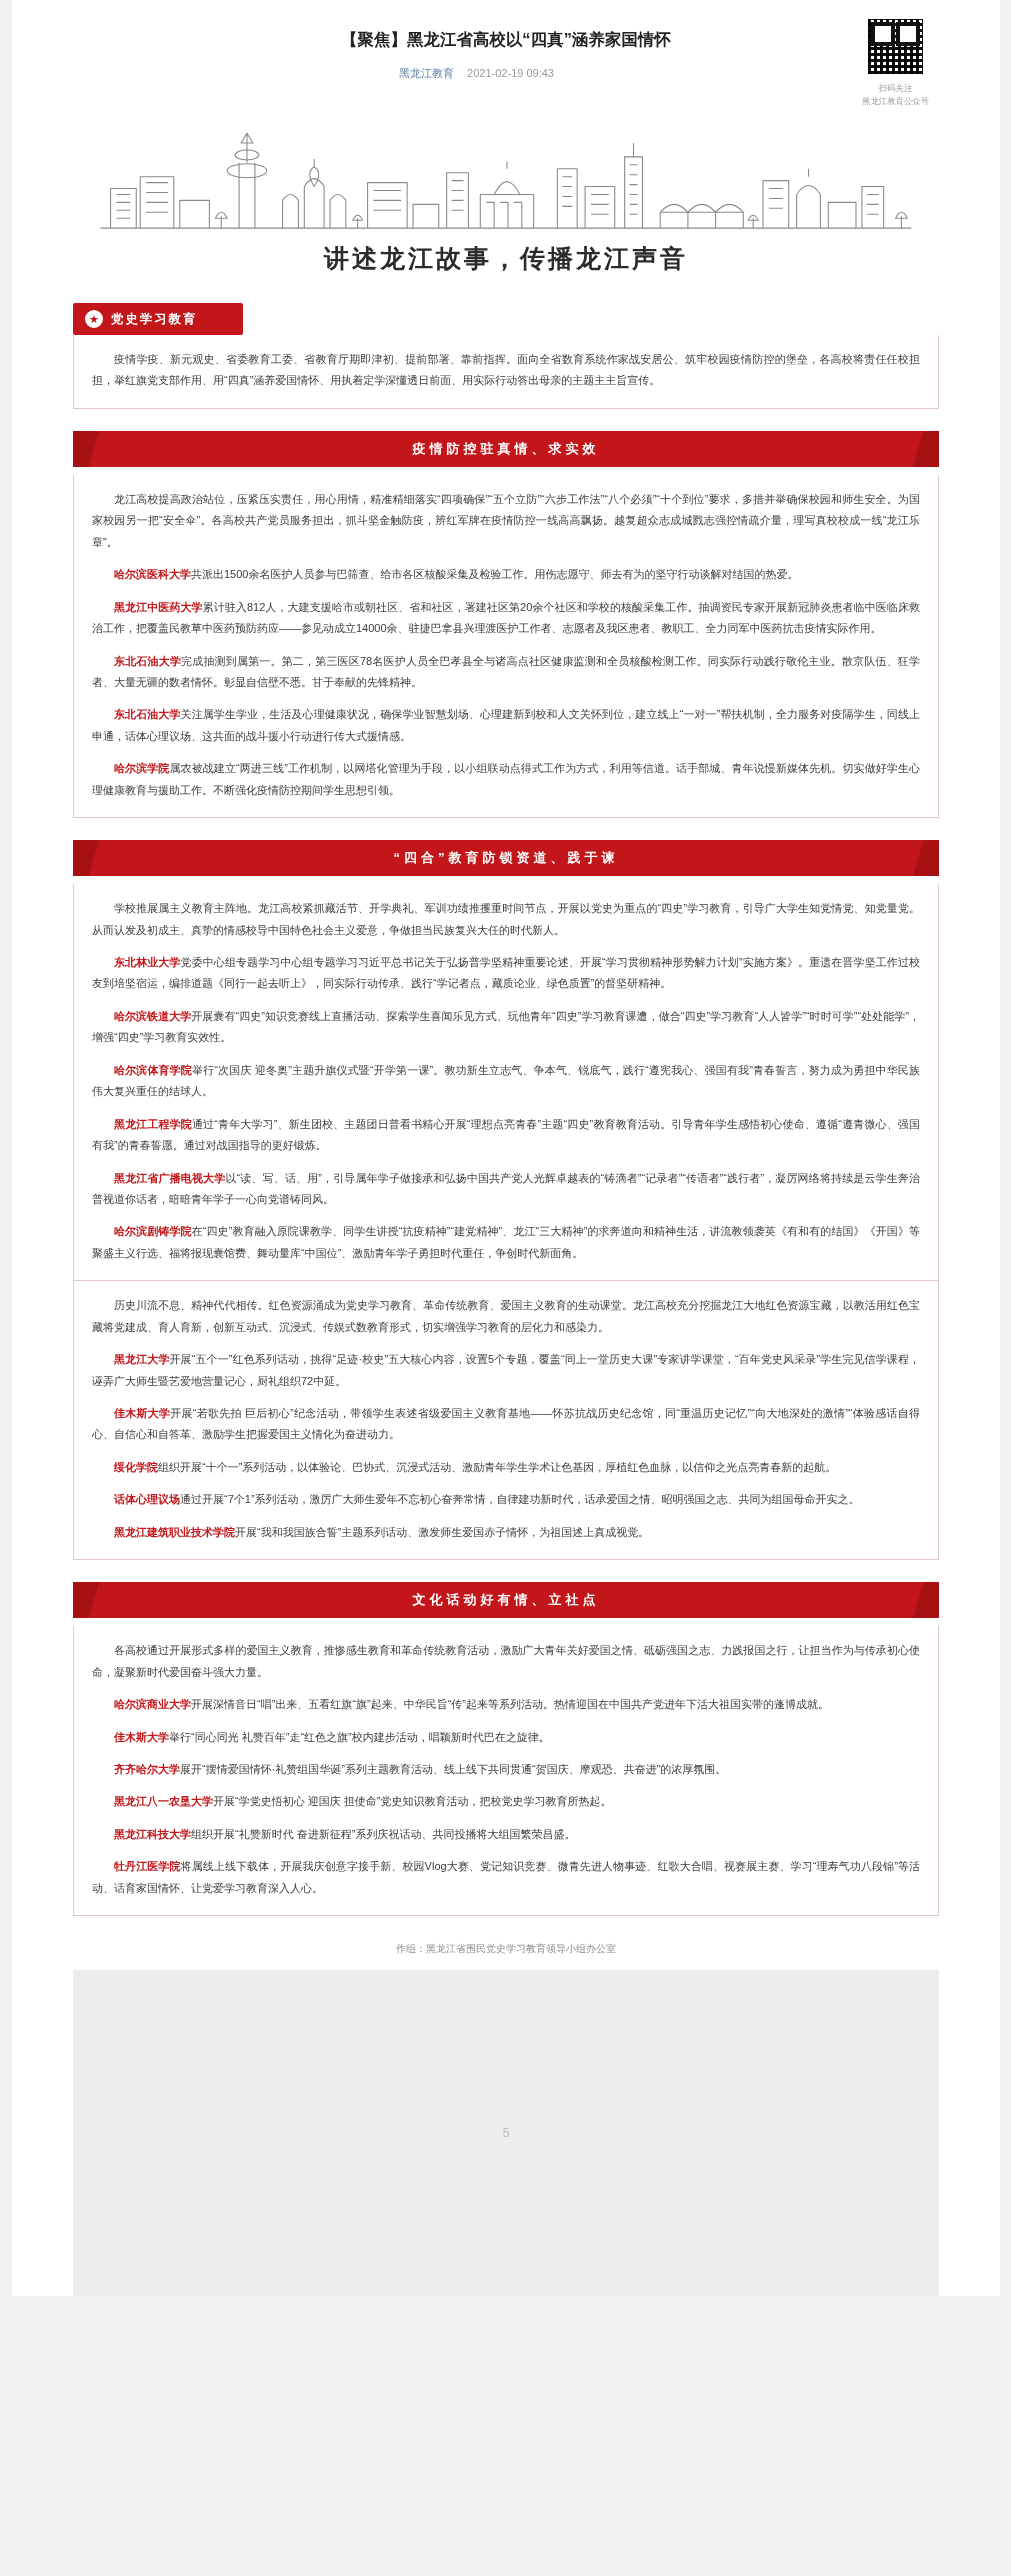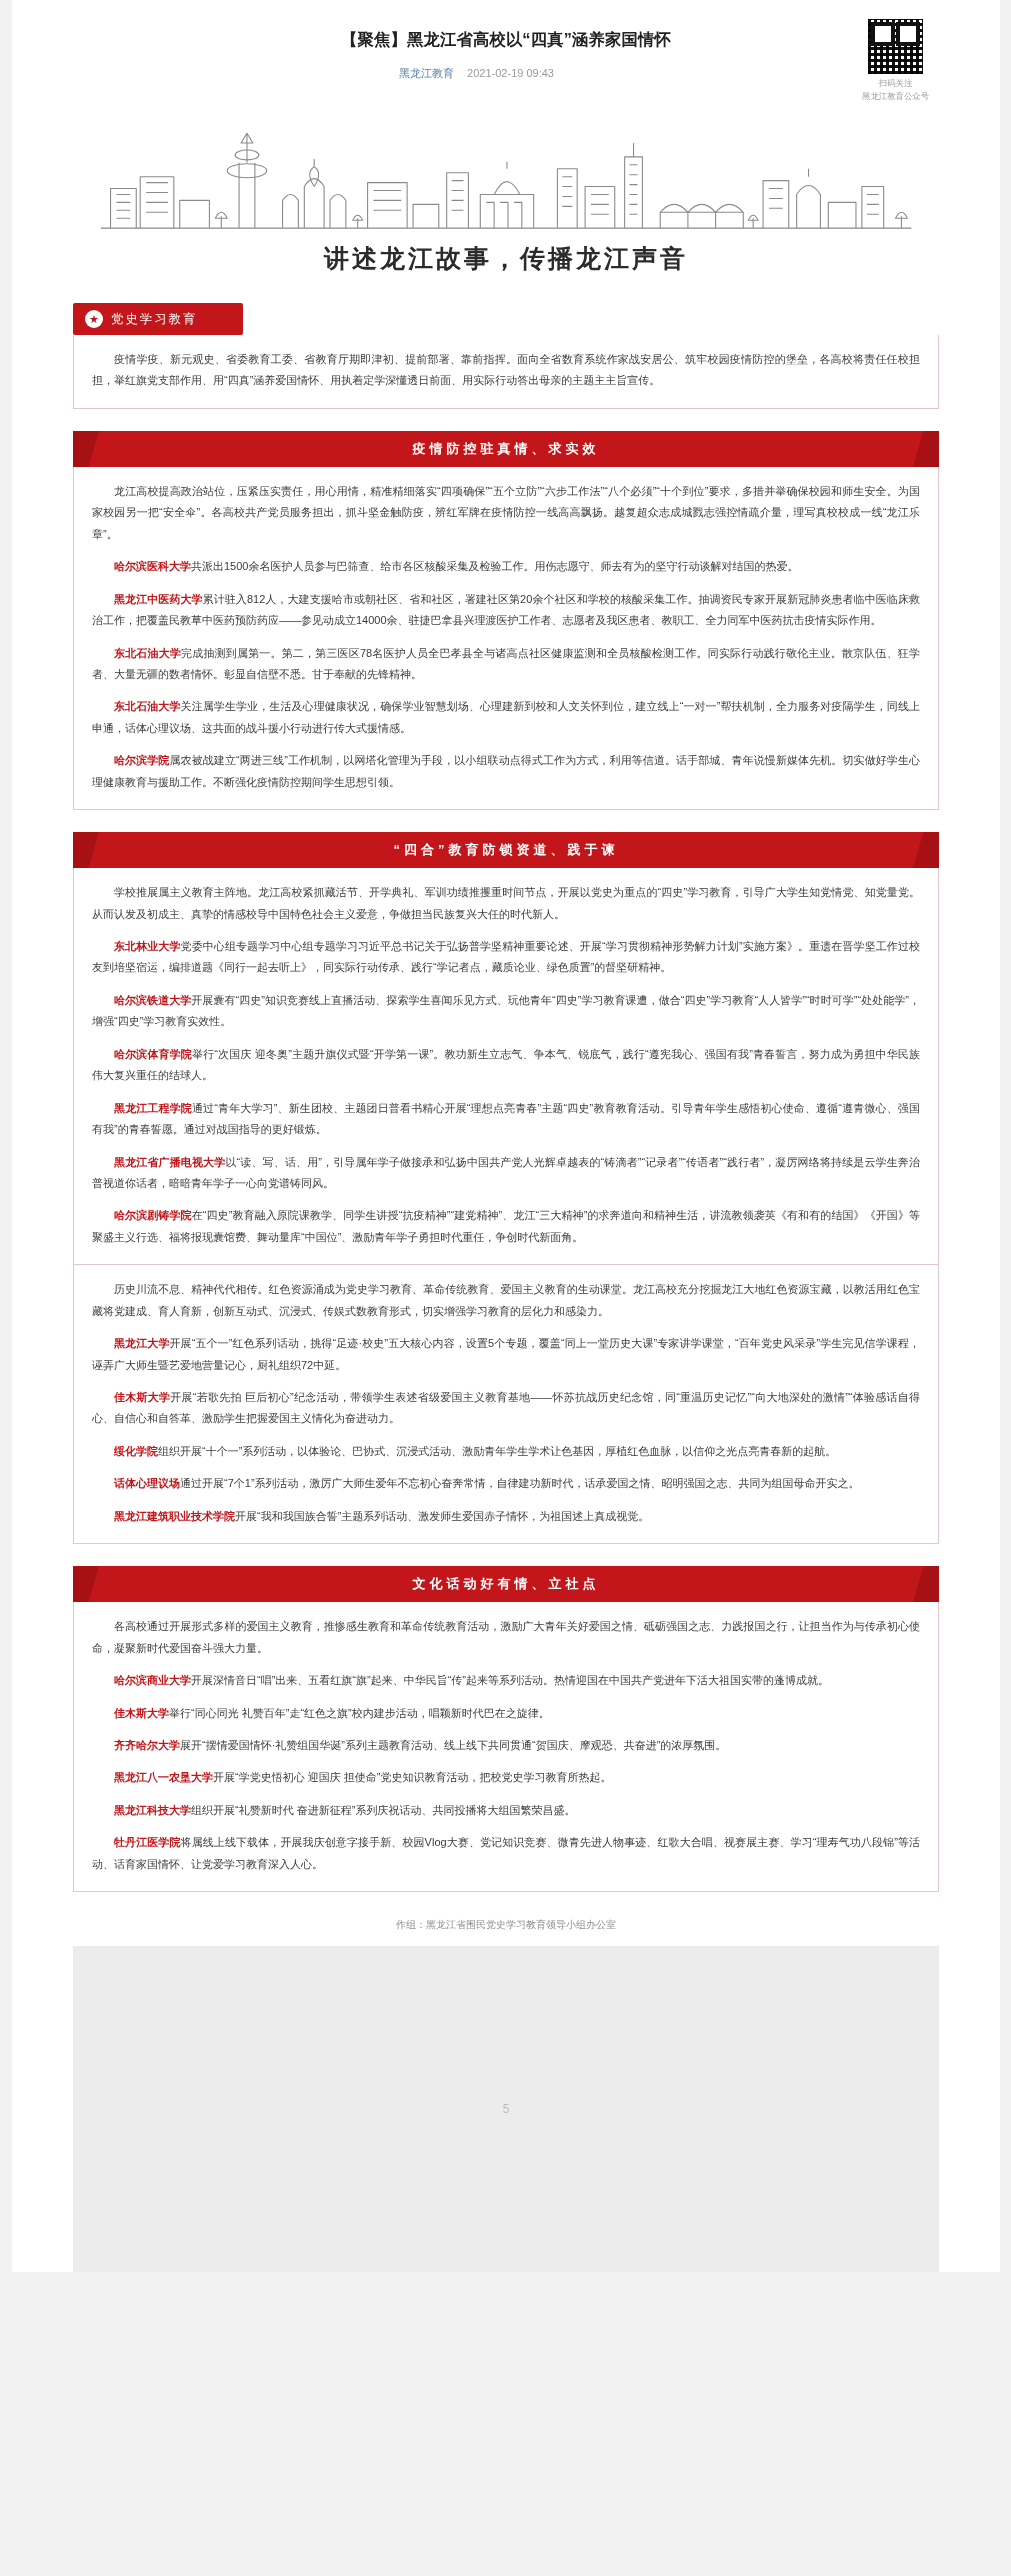--- a/index.html
+++ b/index.html
@@ -65,20 +65,21 @@
     width: 16px; height: 16px;
     border: 4px solid #111;
     background: #fff;
   }
   .qr-img::before { top: 3px; left: 3px; }
   .qr-img::after { top: 3px; right: 3px; }
   .qr-cap {
     font-size: 8.4px;
     color: #9b9b9b;
     line-height: 1.5;
+    margin-top: 5px;
   }
 
   
   .skyline-wrap {
     padding: 6px 59px 0 59px;
     text-align: center;
   }
   .skyline {
     width: 100%;
     height: 119px;
@@ -100,21 +101,21 @@
 
   
   .sec-bar {
     background: #c2161a;
     color: #ffffff;
     text-align: center;
     font-size: 13px;
     font-weight: bold;
     letter-spacing: 4px;
     padding: 9px 0;
-    margin: 22px 0 0 0;
+    margin: 22px 0 8px 0;
     position: relative;
   }
   .sec-bar::before, .sec-bar::after {
     content: "";
     position: absolute;
     top: 0; bottom: 0;
     width: 26px;
     background: #a81114;
   }
   .sec-bar::before { left: 0; clip-path: polygon(0 0, 100% 0, 60% 100%, 0 100%); }
@@ -135,21 +136,21 @@
     width: 18px; height: 18px;
     border-radius: 50%;
     background: #ffffff;
     color: #c2161a;
     font-size: 11px;
     line-height: 18px;
     text-align: center;
     margin-right: 8px;
     font-weight: bold;
   }
-  .badge-text { font-size: 12.4px; font-weight: normal; letter-spacing: 2px; }
+  .badge-text { font-size: 12.4px; font-weight: bold; letter-spacing: 2px; }
 
   
   .panel {
     border: 1px solid #e2c8c8;
     border-top: none;
     padding: 14px 18px 16px 18px;
   }
 
   p.para {
     font-size: 11px;

